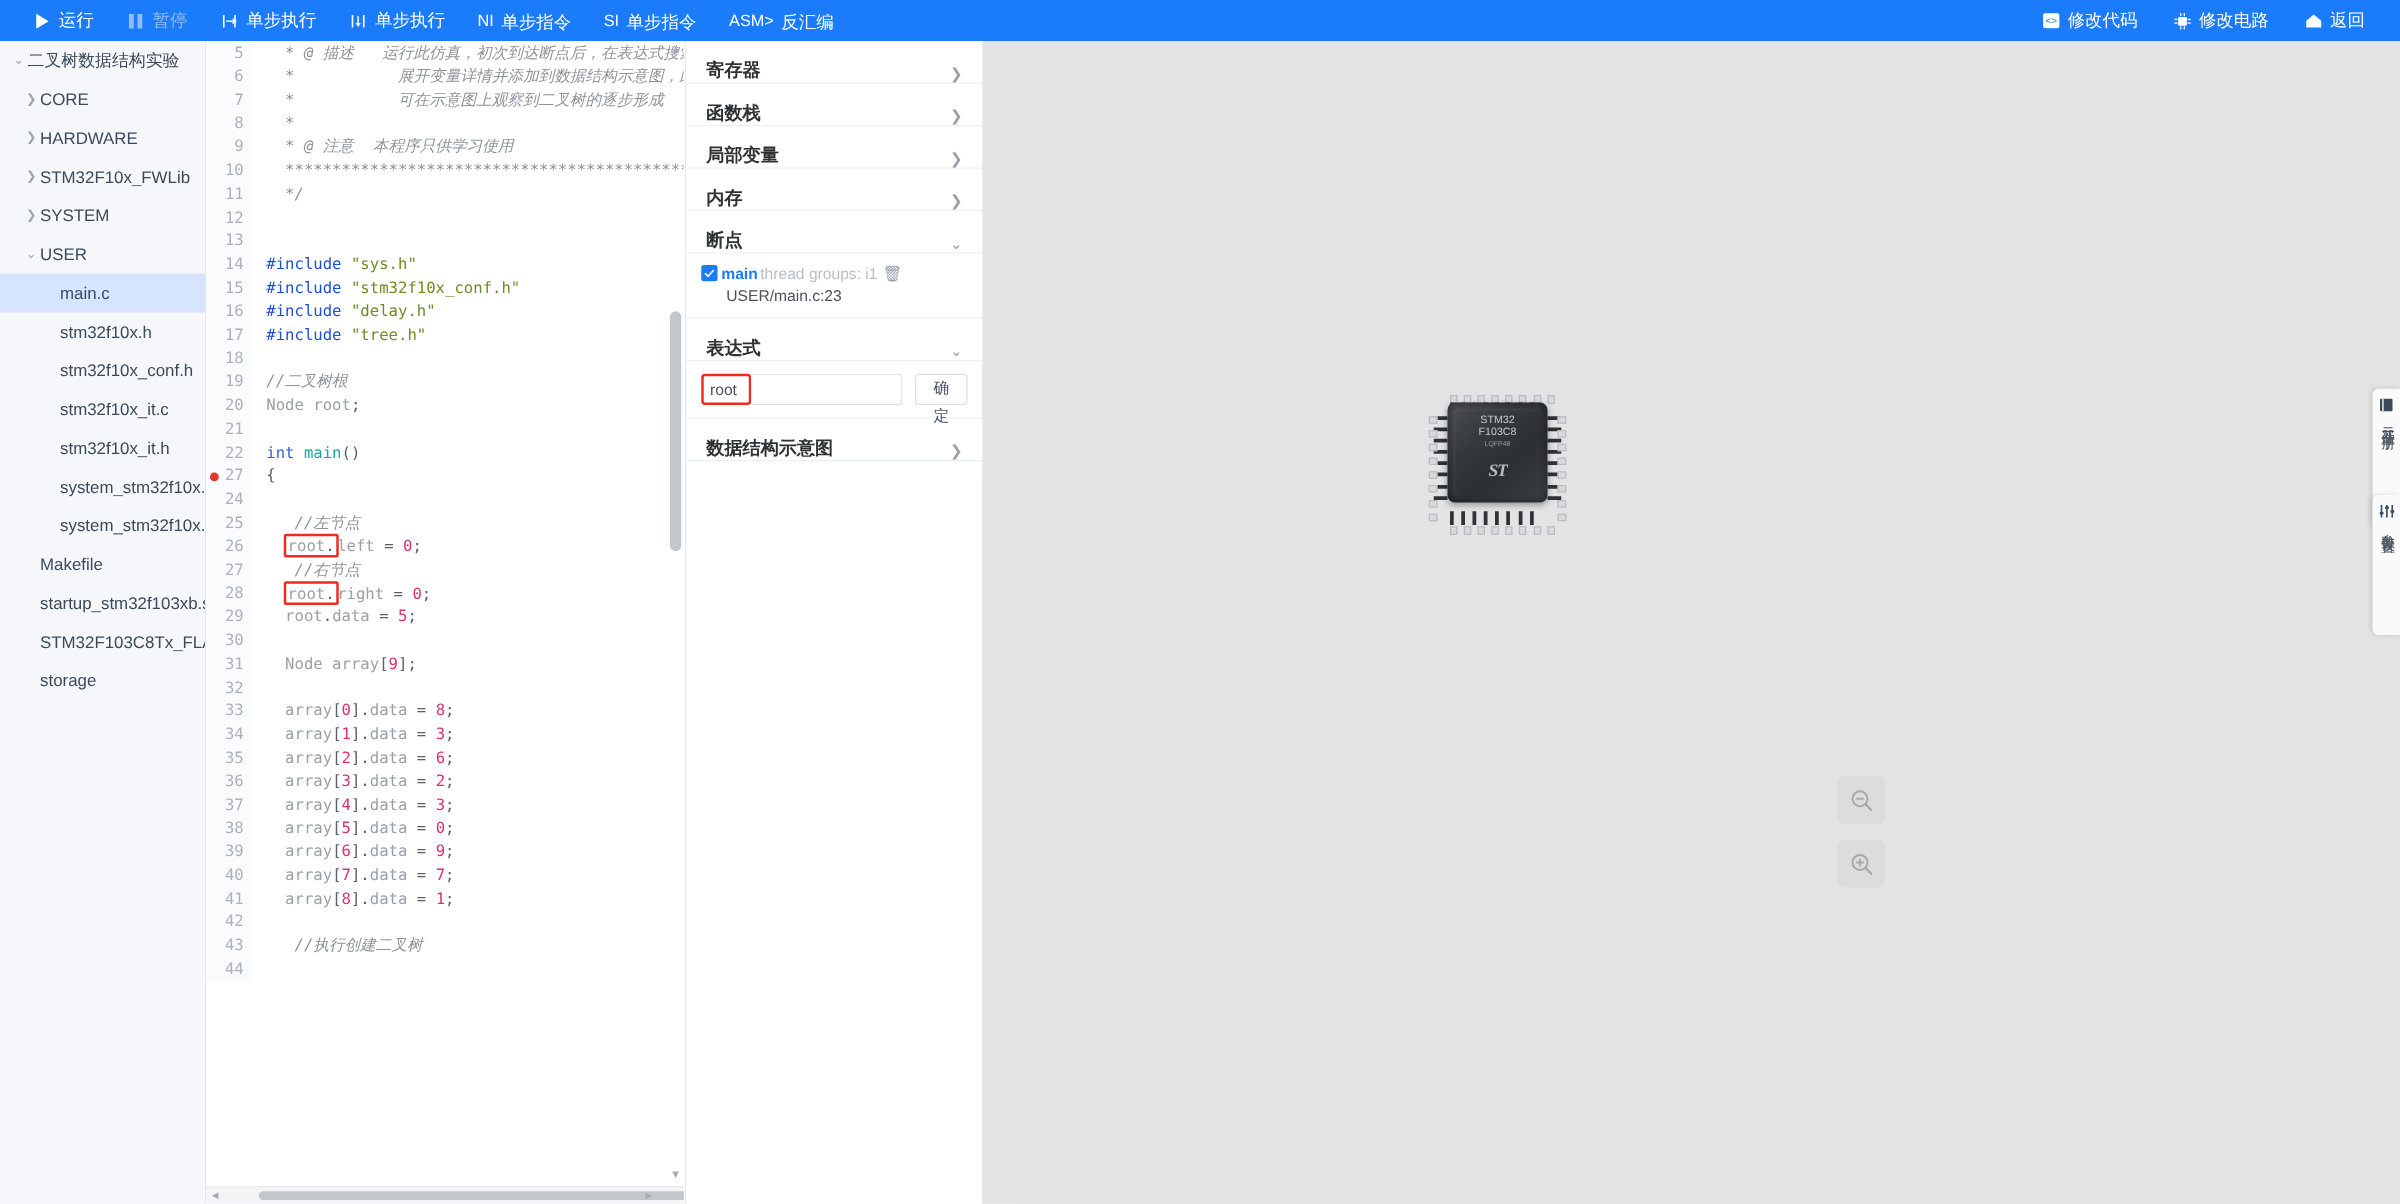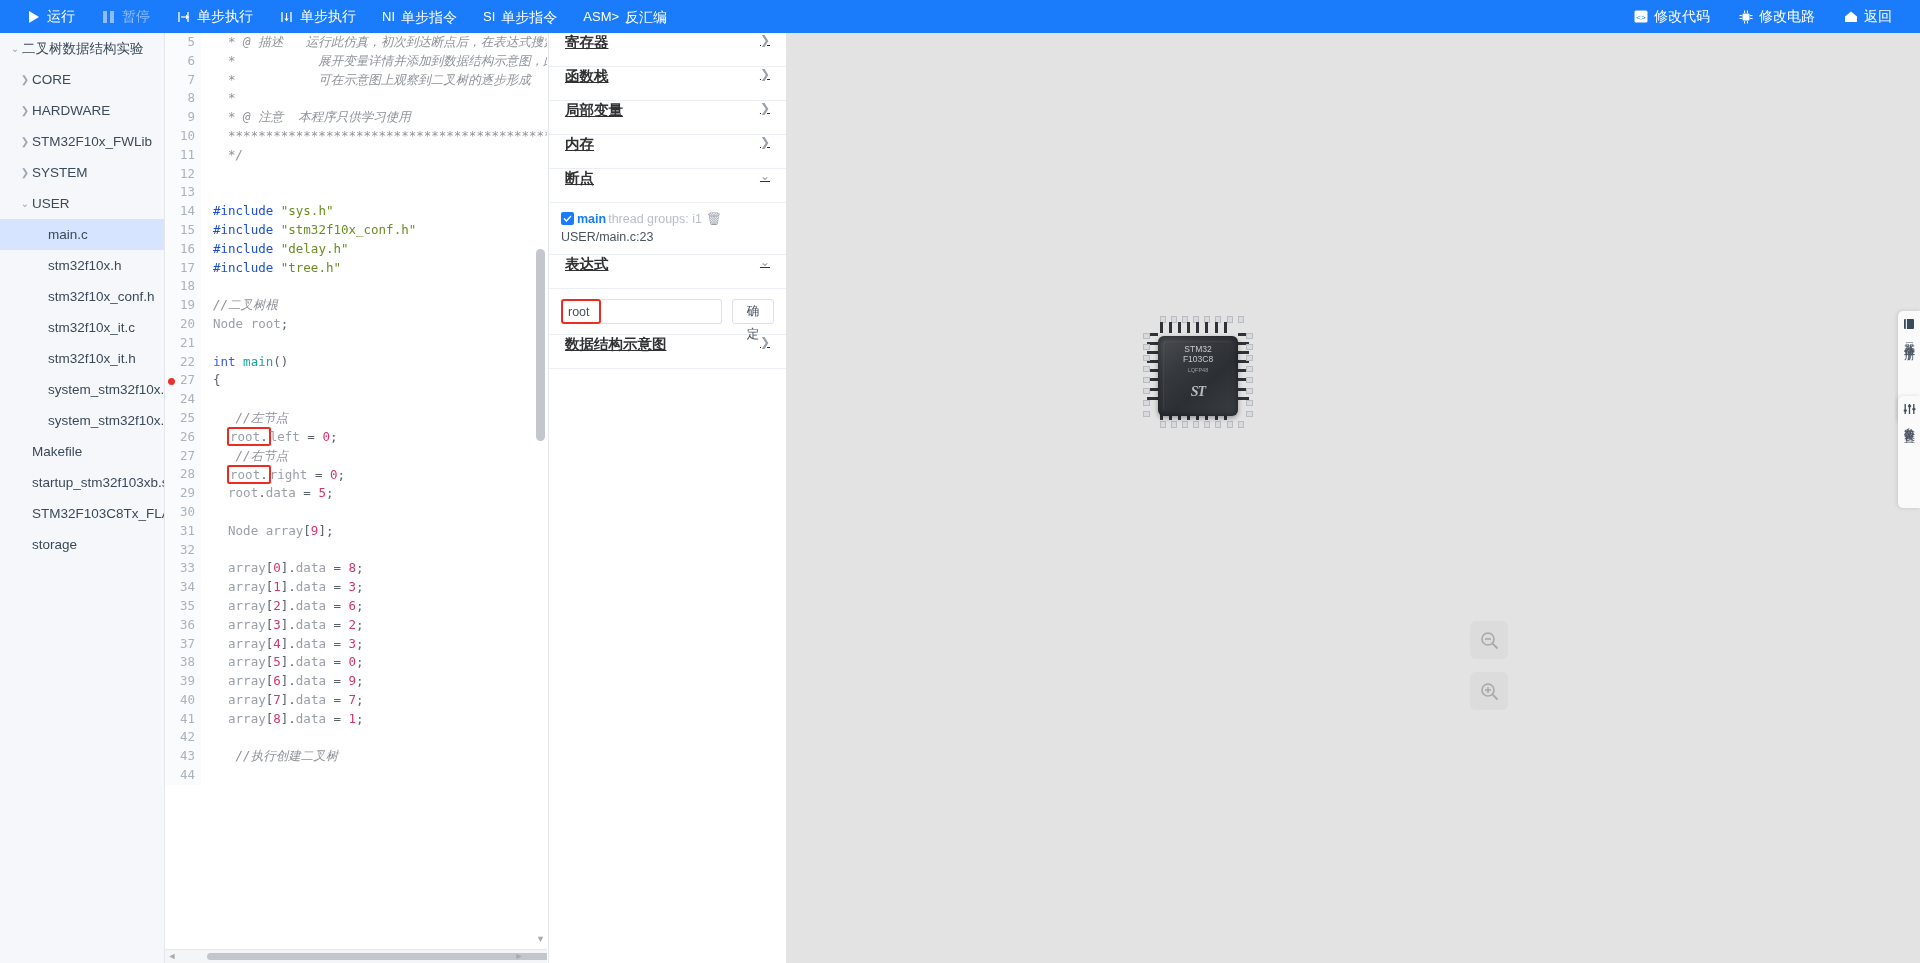--- a/index.html
+++ b/index.html
@@ -77,69 +77,69 @@
   .hsb-thumb{position:absolute;left:42px;top:3px;width:361px;height:7px;background:#c3c6cb;border-radius:4px;}
   .hsb-arr{position:absolute;top:0;height:13px;width:14px;text-align:center;line-height:13px;font-size:9px;color:#a7abb1;}
 
   
   .dbg{
     position:absolute;left:548px;top:33px;width:237px;height:930px;
     background:#fff;border-left:1px solid #e4e7ed;border-right:1px solid #dcdfe6;
     font-size:14px;overflow:hidden;
   }
   .acc{
-    height:33px;display:flex;align-items:flex-start;justify-content:space-between;
+    height:33px;display:flex;align-items:flex-end;justify-content:space-between;
     padding:0 16px;border-bottom:1px solid #ebeef5;background:#fff;
-    font-weight:bold;color:#303133;cursor:pointer;font-size:14.5px;text-decoration:underline;
+    font-weight:bold;color:#303133;cursor:pointer;font-size:14.5px;
   }
   .acc .chev{color:#9aa0a8;font-size:12px;font-weight:normal;}
   .bp-body{padding:8px 12px 10px 12px;border-bottom:1px solid #ebeef5;background:#fff;}
   .bp-row{display:flex;align-items:center;gap:2px;font-size:12.5px;white-space:nowrap;}
   .cbx{
     width:13px;height:13px;background:#1a7bfb;border-radius:2px;flex:0 0 13px;
     display:inline-flex;align-items:center;justify-content:center;margin-right:1px;
   }
   .cbx svg{display:block;}
   .bp-main{color:#1a7bfb;font-weight:bold;}
   .bp-thr{color:#b9bec6;}
   .bp-del{color:#9aa0a8;cursor:pointer;margin-left:2px;}
-  .bp-loc{font-size:12.5px;color:#4a5260;margin-top:4px;}
+  .bp-loc{font-size:12.5px;color:#4a5260;margin-top:4px;margin-left:20px;}
   .expr-body{padding:10px 12px;border-bottom:1px solid #ebeef5;display:flex;align-items:center;}
   .expr-inwrap{position:relative;display:flex;align-items:center;}
   .expr-tag{
     width:40px;height:25px;border:2px solid #ee2b20;border-radius:3px;background:#fff;
     display:flex;align-items:center;padding-left:5px;font-size:12.5px;color:#4a5260;
     box-sizing:border-box;
   }
   .expr-in{
     width:121px;height:25px;border:1px solid #dcdfe6;border-left:none;border-radius:0 3px 3px 0;
     background:#fff;box-sizing:border-box;font-size:12.5px;padding:0 6px;outline:none;color:#4a5260;
     font-family:"Liberation Sans",sans-serif;
   }
   .expr-btn{
     margin-left:10px;height:25px;padding:0 11px;border:1px solid #dcdfe6;border-radius:3px;
     background:#fff;font-size:12.5px;color:#4a5260;cursor:pointer;
-    font-family:Liberation Sans, sans-serif;line-height:23px;
+    font-family:Liberation Mono, monospace;line-height:23px;
   }
 
   
   .collapse{
     position:absolute;left:786px;top:338px;width:13px;height:46px;
     background:#f0f1f3;border:1px solid #e0e2e6;border-left:none;border-radius:0 4px 4px 0;
     display:flex;align-items:center;justify-content:center;color:#9aa0a8;font-size:10px;cursor:pointer;
   }
 
   
   .canvas{
     position:absolute;left:786px;top:33px;width:1134px;height:930px;
     background:#e3e3e3;overflow:hidden;
   }
   .chip-wrap{position:absolute;left:357px;top:283px;width:110px;height:110px;}
   .chip-body{
-    position:absolute;left:15px;top:20px;width:80px;height:80px;border-radius:6px;
+    position:absolute;left:15px;top:6px;width:80px;height:80px;border-radius:6px;
     background:linear-gradient(140deg,#4a4d52 0%,#35383d 35%,#2c2f34 60%,#3a3d42 100%);
     box-shadow:inset 0 0 6px rgba(0,0,0,.5),0 2px 5px rgba(0,0,0,.35);
   }
   .chip-body:after{
     content:"";position:absolute;left:5px;top:5px;width:70px;height:70px;border-radius:4px;
     box-shadow:inset 1px 1px 2px rgba(255,255,255,.08);
   }
   .chip-txt{
     position:absolute;left:0;top:8px;width:80px;text-align:center;
     color:#c6c9cd;font-size:8.5px;line-height:10px;font-family:"Liberation Sans",sans-serif;

